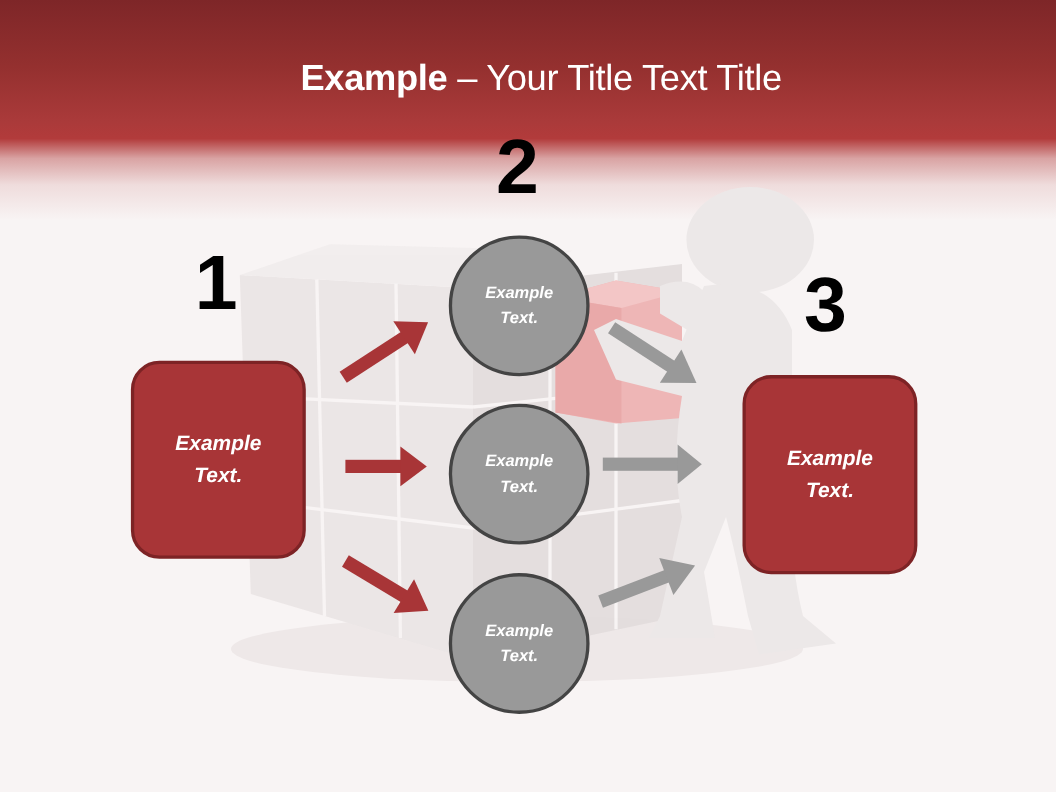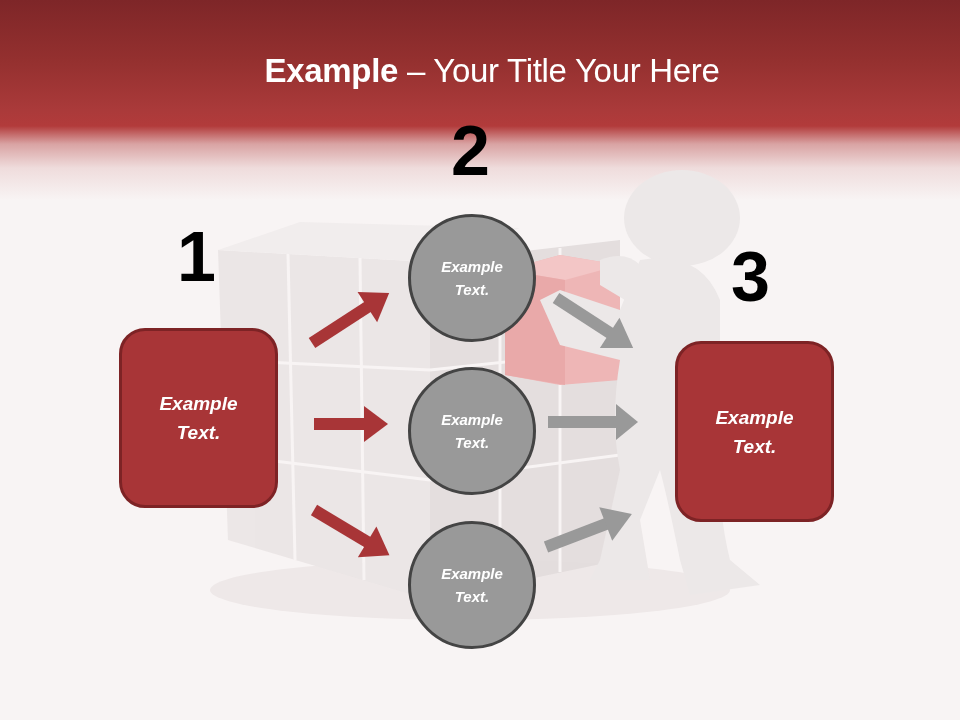--- a/index.html
+++ b/index.html
@@ -74,21 +74,21 @@
     </g>
 
     <g fill="#ece8e8">
       <ellipse cx="682" cy="218" rx="58" ry="48"></ellipse>
       <path d="M640,260 Q700,250 720,300 L720,420 Q715,500 730,560 L760,585 L690,595 L680,560 Q668,500 660,470 L640,520 L650,580 L590,580 L600,560 L620,470 Q610,420 620,360 L560,345 L540,300 L560,290 L620,310 Z"></path>
       <path d="M600,260 Q625,250 640,265 L625,300 L600,285 Z"></path>
     </g>
   </svg>
 
   <div class="title">
-    <span class="bold">Example</span><span> – Your Title Your Here</span>
+    <span class="bold">Example</span><span> – Your Title Text Title</span>
   </div>
 
   <div class="step-number" style="left:177px; top:222px;">1</div>
   <div class="step-number" style="left:451px; top:116px;">2</div>
   <div class="step-number" style="left:731px; top:242px;">3</div>
 
   <svg class="arrows" viewBox="0 0 960 720">
 
     <g fill="#a83537">
       <g transform="translate(312,343) rotate(-33)">

